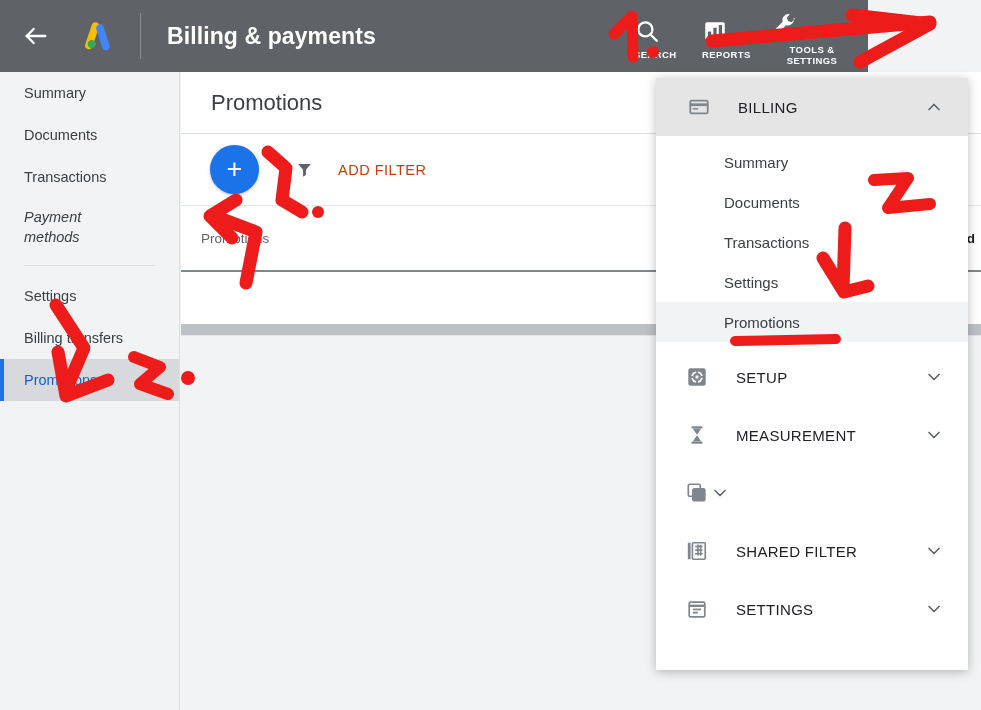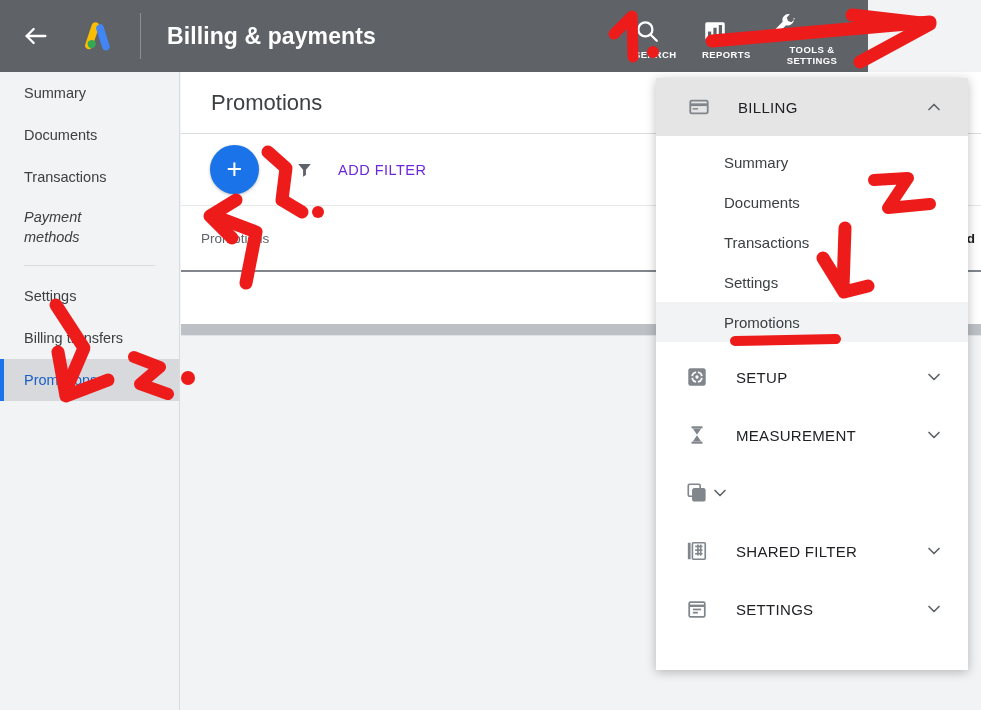--- a/index.html
+++ b/index.html
@@ -77,21 +77,21 @@
   }
   .fab {
     width: 49px; height: 49px; border-radius: 50%; background: #1a73e8;
     display: flex; align-items: center; justify-content: center;
     margin-left: 24px; cursor: pointer;
     box-shadow: 0 1px 3px rgba(0,0,0,.28);
   }
   .fab-plus { color: #fff; font-size: 27px; line-height: 27px; font-weight: 300; }
   .filter-icon-wrap { margin-left: 36px; display: flex; align-items: center; cursor: pointer; }
   .add-filter-label {
-    margin-left: 24px; font-size: 14.5px; color: #6d28d9; letter-spacing: .5px;
+    margin-left: 24px; font-size: 14.5px; color: #c2410c; letter-spacing: .5px;
     cursor: pointer;
   }
   .table-head-row {
     height: 66px; display: flex; align-items: center; padding-left: 20px;
     border-bottom: 2px solid #80868b; background: #fff;
   }
   .th-cell { font-size: 13.5px; color: #5f6368; }
   .th-cell-right {
     position: absolute; right: 6px; font-size: 13.5px; color: #202124;
     font-weight: bold;

